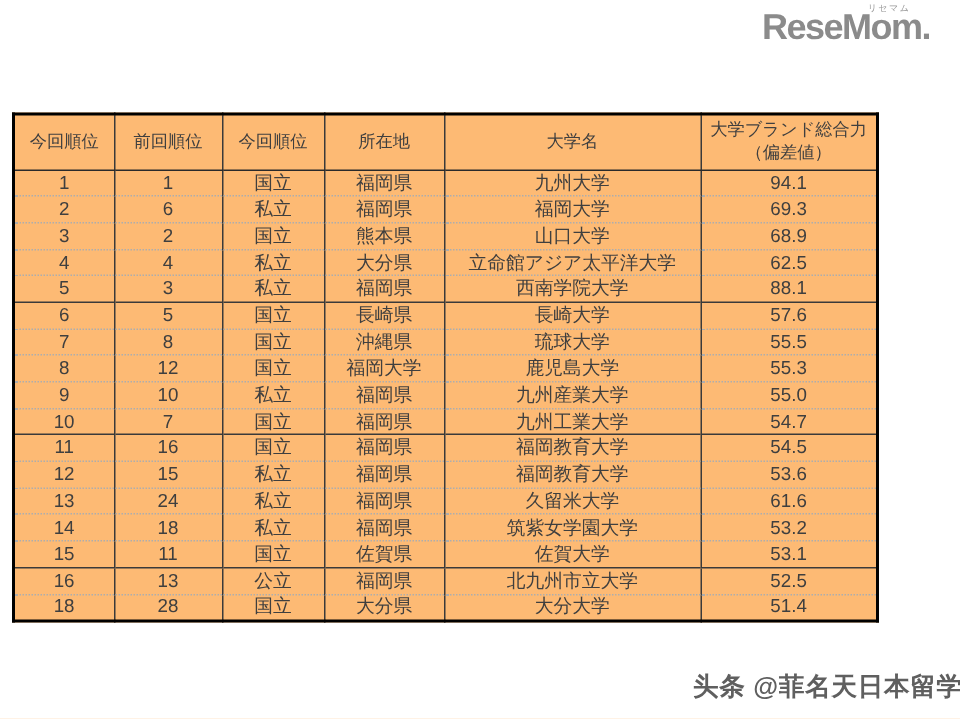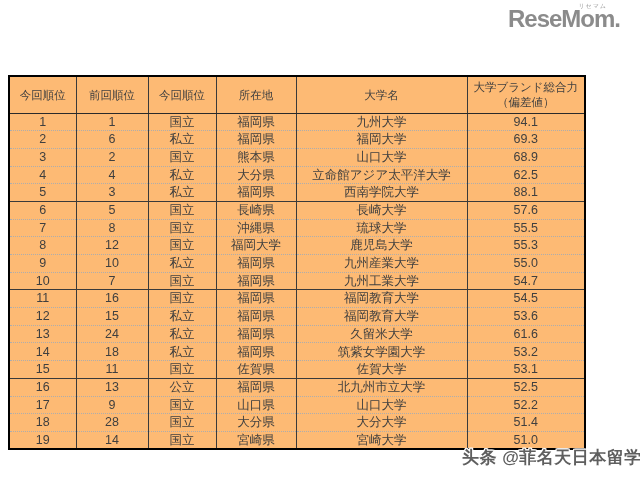--- a/index.html
+++ b/index.html
@@ -257,41 +257,25 @@
         </tr>
         <tr class="group-start">
           <td>16</td>
           <td>13</td>
           <td>公立</td>
           <td>福岡県</td>
           <td>北九州市立大学</td>
           <td>52.5</td>
         </tr>
         <tr>
-          <td>17</td>
-          <td>9</td>
-          <td>国立</td>
-          <td>山口県</td>
-          <td>山口大学</td>
-          <td>52.2</td>
-        </tr>
-        <tr>
           <td>18</td>
           <td>28</td>
           <td>国立</td>
           <td>大分県</td>
           <td>大分大学</td>
           <td>51.4</td>
         </tr>
-        <tr>
-          <td>19</td>
-          <td>14</td>
-          <td>国立</td>
-          <td>宮崎県</td>
-          <td>宮崎大学</td>
-          <td>51.0</td>
-        </tr>
       </tbody>
   </table>
 
   <div class="watermark">头条 @菲名天日本留学</div>
 
 </div>
 
 </body></html>

